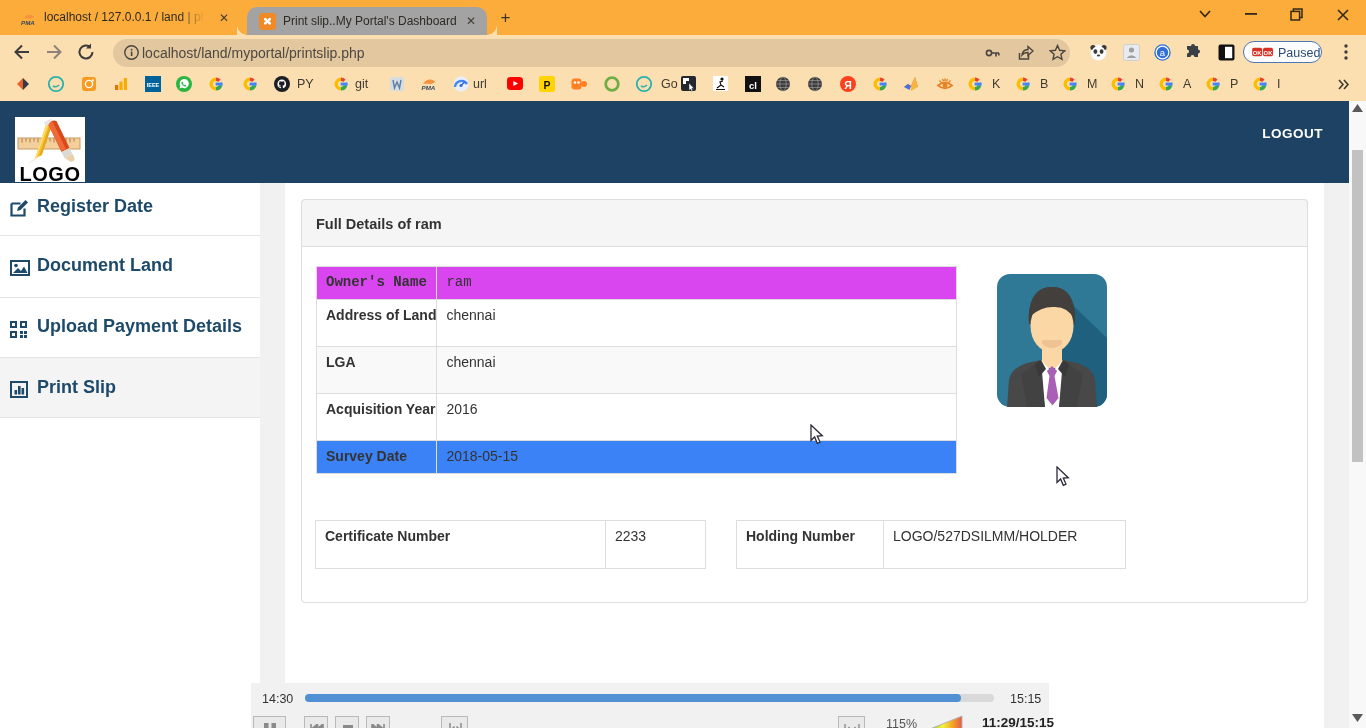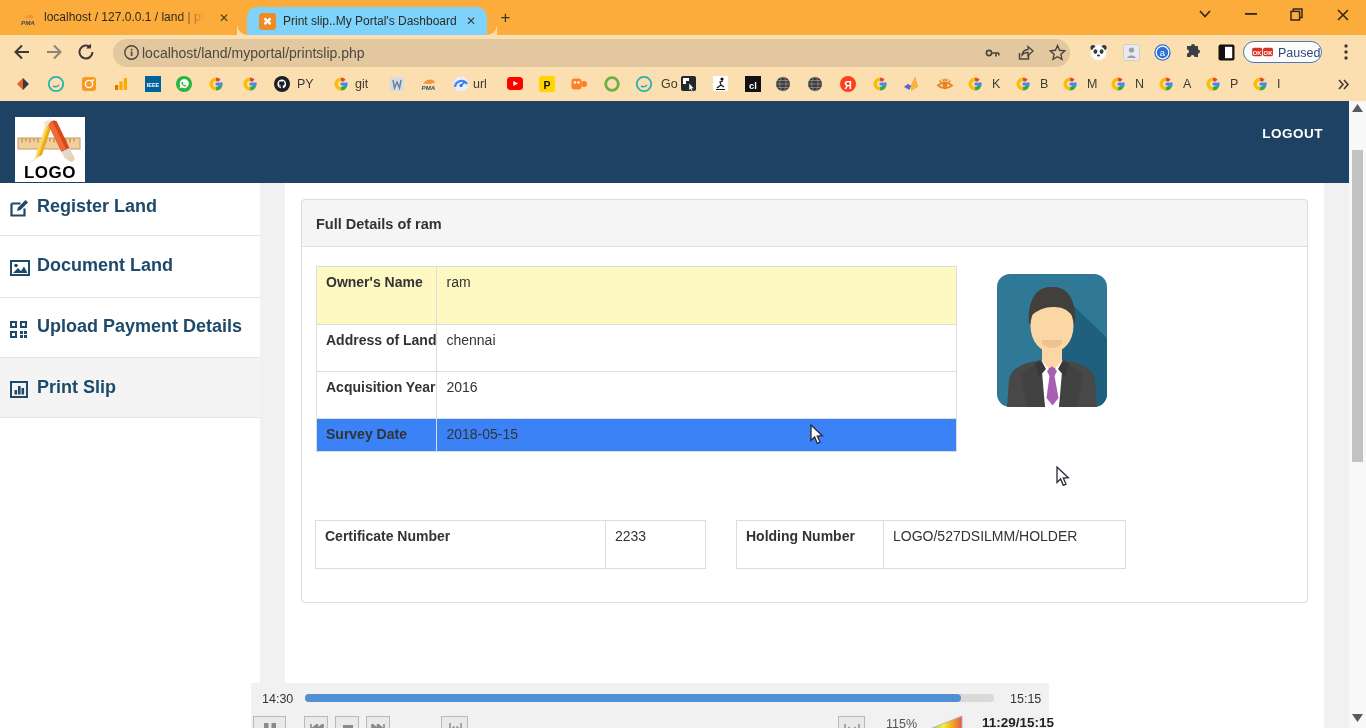--- a/index.html
+++ b/index.html
@@ -8,36 +8,36 @@
   #stage { position:relative; width:1366px; height:728px; overflow:hidden; }
 
   
   #tabstrip { left:0; top:0; width:1366px; height:35px; background:#fcac3a; }
   .tabtitle { font-size:12px; color:#2d2a24; white-space:nowrap; overflow:hidden; }
   #tab1 { left:8px; top:0; width:232px; height:35px; }
   #tab1 .fav { left:13px; top:11px; }
   #tab1 .tabtitle { position:absolute; left:36px; top:10px; width:175px; }
   #tab1 .fade { position:absolute; right:20px; top:0; width:40px; height:35px; background:linear-gradient(90deg, rgba(252,172,58,0), #fcac3a 60%); }
   .closex { position:absolute; top:10px; width:16px; height:16px; color:#433d33; font-size:12px; line-height:16px; text-align:center; }
-  #tab2 { left:247px; top:7px; width:240px; height:28px; background:#7dd3fc; border-radius:10px 10px 0 0; }
+  #tab2 { left:247px; top:7px; width:240px; height:28px; background:#a3a3a3; border-radius:10px 10px 0 0; }
   #tab2 .fav { left:12px; top:6px; }
   #tab2 .tabtitle { position:absolute; left:36px; top:7px; width:182px; }
   .flare { position:absolute; bottom:0; width:10px; height:10px; background:radial-gradient(circle at 0 0, rgba(0,0,0,0) 9.5px, #fcdfb0 10px); }
   #newtab { left:498px; top:11px; width:15px; height:15px; color:#3a352c; font-size:17px; line-height:14px; text-align:center; font-weight:400;}
 
   #toolbar { left:0; top:35px; width:1366px; height:34px; background:#fcdfb0; }
   #omnibox { left:113px; top:39px; width:957px; height:28px; background:#e3c79f; border-radius:14px; }
   #urltext { left:142px; top:45px; font-size:14px; color:#4d4841; }
 
   #bookbar { left:0; top:69px; width:1366px; height:32px; background:#fcdfb0; }
 
   
   #pageheader { left:0; top:101px; width:1349px; height:82px; background:#1d4263; }
   #logobox { left:15px; top:117px; width:70px; height:65px; background:#fff; }
-  #logotext { left:15px; top:163px; width:70px; text-align:center; font-size:17px; font-weight:bold; color:#000; letter-spacing:0.5px; }
+  #logotext { left:15px; top:163px; width:70px; text-align:center; font-size:20px; font-weight:bold; color:#000; letter-spacing:0.5px; }
   #logout { right:43px; top:126px; color:#fff; font-weight:bold; font-size:13.5px; letter-spacing:0.5px; }
 
   #sidebar { left:0; top:183px; width:260px; height:545px; background:#fff; }
   .menuitem { position:absolute; left:0; width:260px; height:61px; }
   .menuitem .mtext { position:absolute; left:37px; top:19px; font-size:18px; font-weight:bold; color:#1d4a6a; }
   .mdivider { position:absolute; left:0; width:260px; height:1px; background:#e4e4e4; }
 
   #contentbg { left:260px; top:183px; width:1089px; height:545px; background:#f1f1f1; }
   #whitepanel { left:285px; top:183px; width:1039px; height:545px; background:#fff; }
   #card { left:301px; top:199px; width:1007px; height:404px; background:#fff; border:1px solid #ddd; border-radius:4px; }
@@ -357,21 +357,21 @@
   </svg>
   <div class="abs" id="logotext">LOGO</div>
   <div class="abs" id="logout">LOGOUT</div>
 
   <div class="abs" id="sidebar"></div>
   <div class="abs menuitem" style="top:183px;">
     <svg class="abs" style="left:10px; top:16px;" width="19" height="18" viewBox="0 0 19 18">
       <path d="M1.5 4.5 h9 M1.5 4.5 v12 h13 v-7" fill="none" stroke="#1d4a6a" stroke-width="2.2"></path>
       <path d="M7 12 L8 8.5 L15.5 1 L18 3.5 L10.5 11 Z" fill="#1d4a6a"></path>
     </svg>
-    <div class="mtext" style="top:13px;">Register Land</div>
+    <div class="mtext" style="top:13px;">Register Date</div>
   </div>
   <div class="abs mdivider" style="top:235px;"></div>
   <div class="abs menuitem" style="top:236px;">
     <svg class="abs" style="left:10px; top:24px;" width="20" height="16" viewBox="0 0 20 16">
       <path d="M0 0 h20 v16 h-20 Z M2 2 v12 h16 v-12 Z" fill="#1d4a6a" fill-rule="evenodd"></path>
       <circle cx="6" cy="5.5" r="1.8" fill="#1d4a6a"></circle>
       <path d="M3 13 L8 8 L11 11 L14 6.5 L17.5 13 Z" fill="#1d4a6a"></path>
     </svg>
     <div class="mtext">Document Land</div>
   </div>
@@ -396,26 +396,30 @@
   <div class="abs mdivider" style="top:417px;"></div>
 
   <div class="abs" id="contentbg"></div>
   <div class="abs" id="whitepanel"></div>
   <div class="abs" id="card"></div>
   <div class="abs" id="cardheader"></div>
   <div class="abs" id="cardtitle">Full Details of ram</div>
 
   <table class="dtable" style="left:316px; top:266px; width:641px;">
     <tbody>
-        <tr style="background:#fef9c3; height:58px;">
+        <tr style="background:#d946ef; height:33px;font-family:Liberation Mono, monospace;">
           <td class="lbl" style="width:114px;">Owner's Name</td>
           <td>ram</td>
         </tr>
     <tr style="height:47px;">
           <td class="lbl">Address of Land</td>
+          <td>chennai</td>
+        </tr>
+    <tr style="background:#f9f9f9; height:47px;">
+          <td class="lbl">LGA</td>
           <td>chennai</td>
         </tr>
     <tr style="height:47px;">
           <td class="lbl">Acquisition Year</td>
           <td>2016</td>
         </tr>
     <tr style="background:#3b82f6; height:33px;">
           <td class="lbl">Survey Date</td>
           <td>2018-05-15</td>
         </tr>

